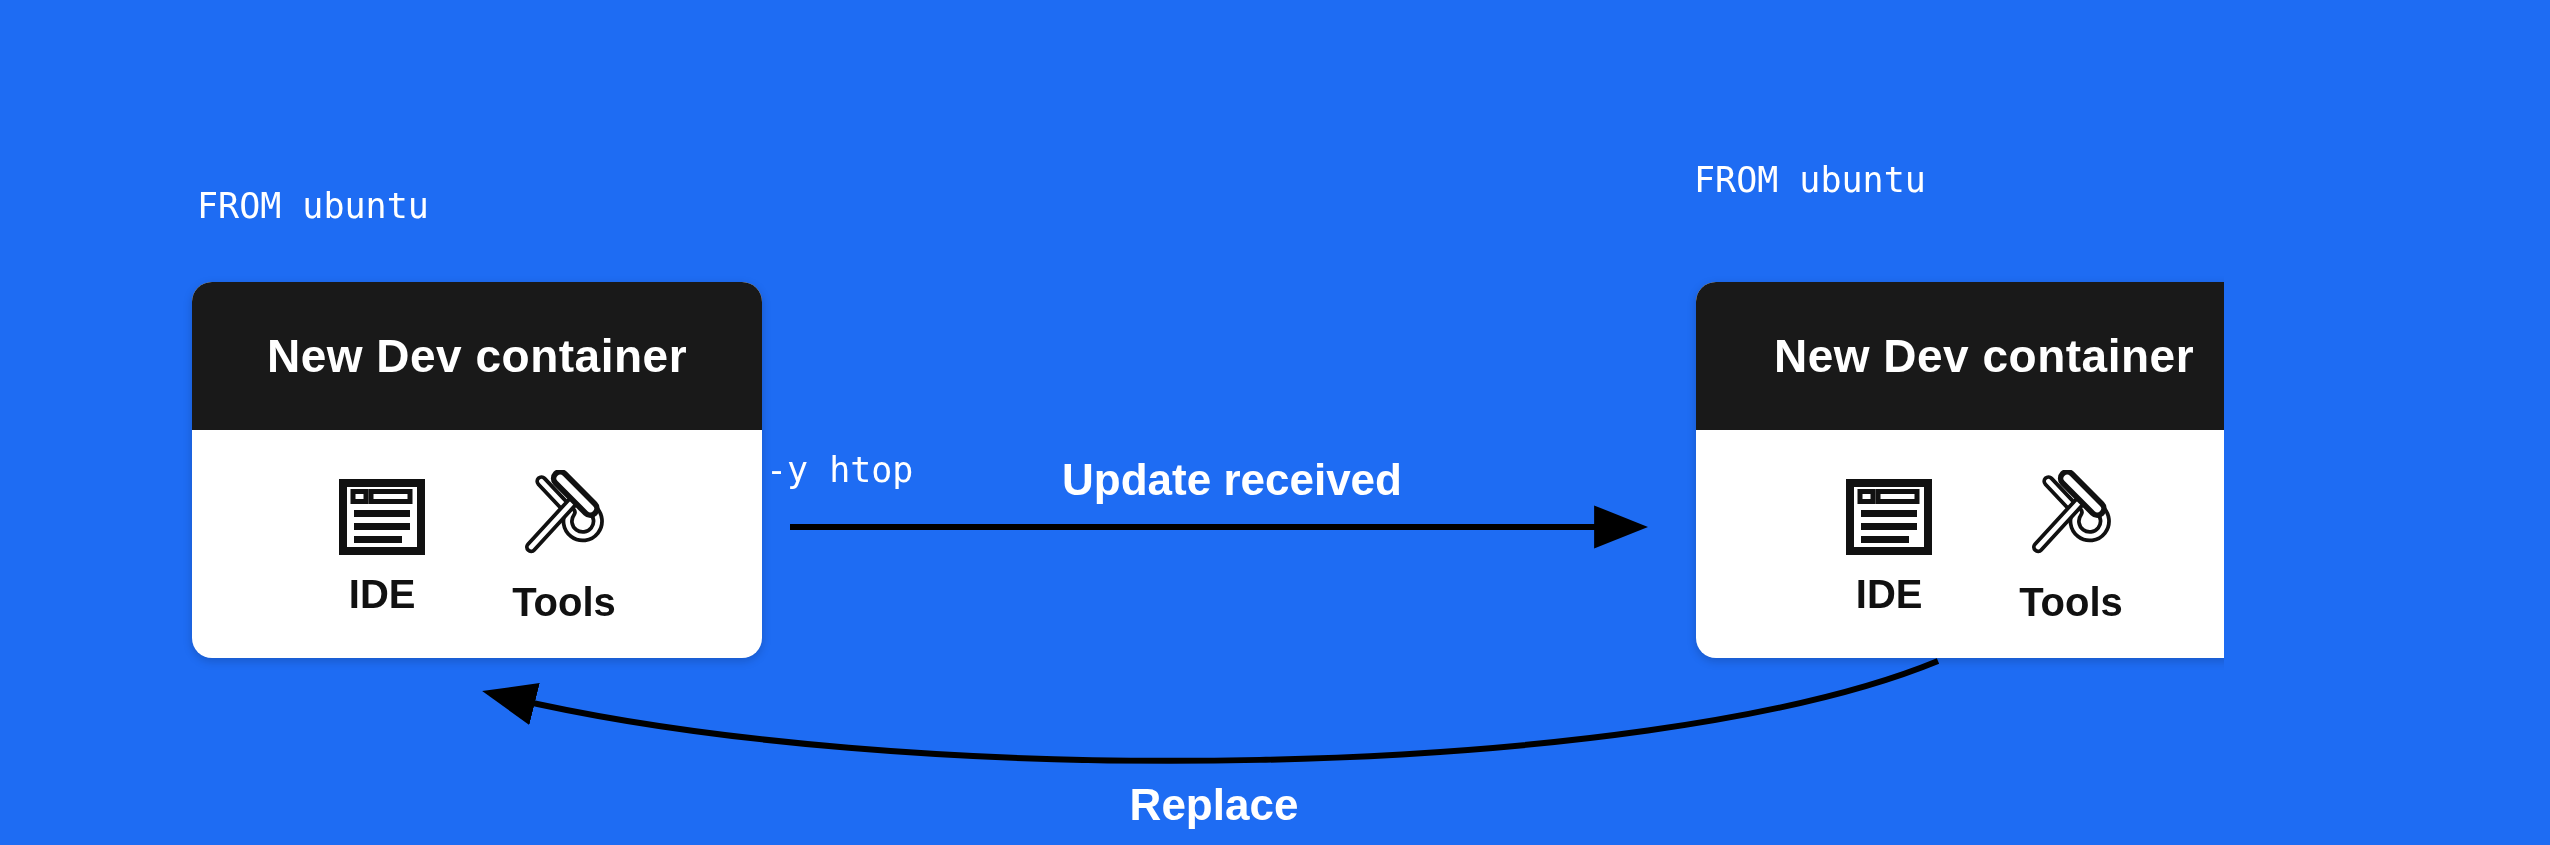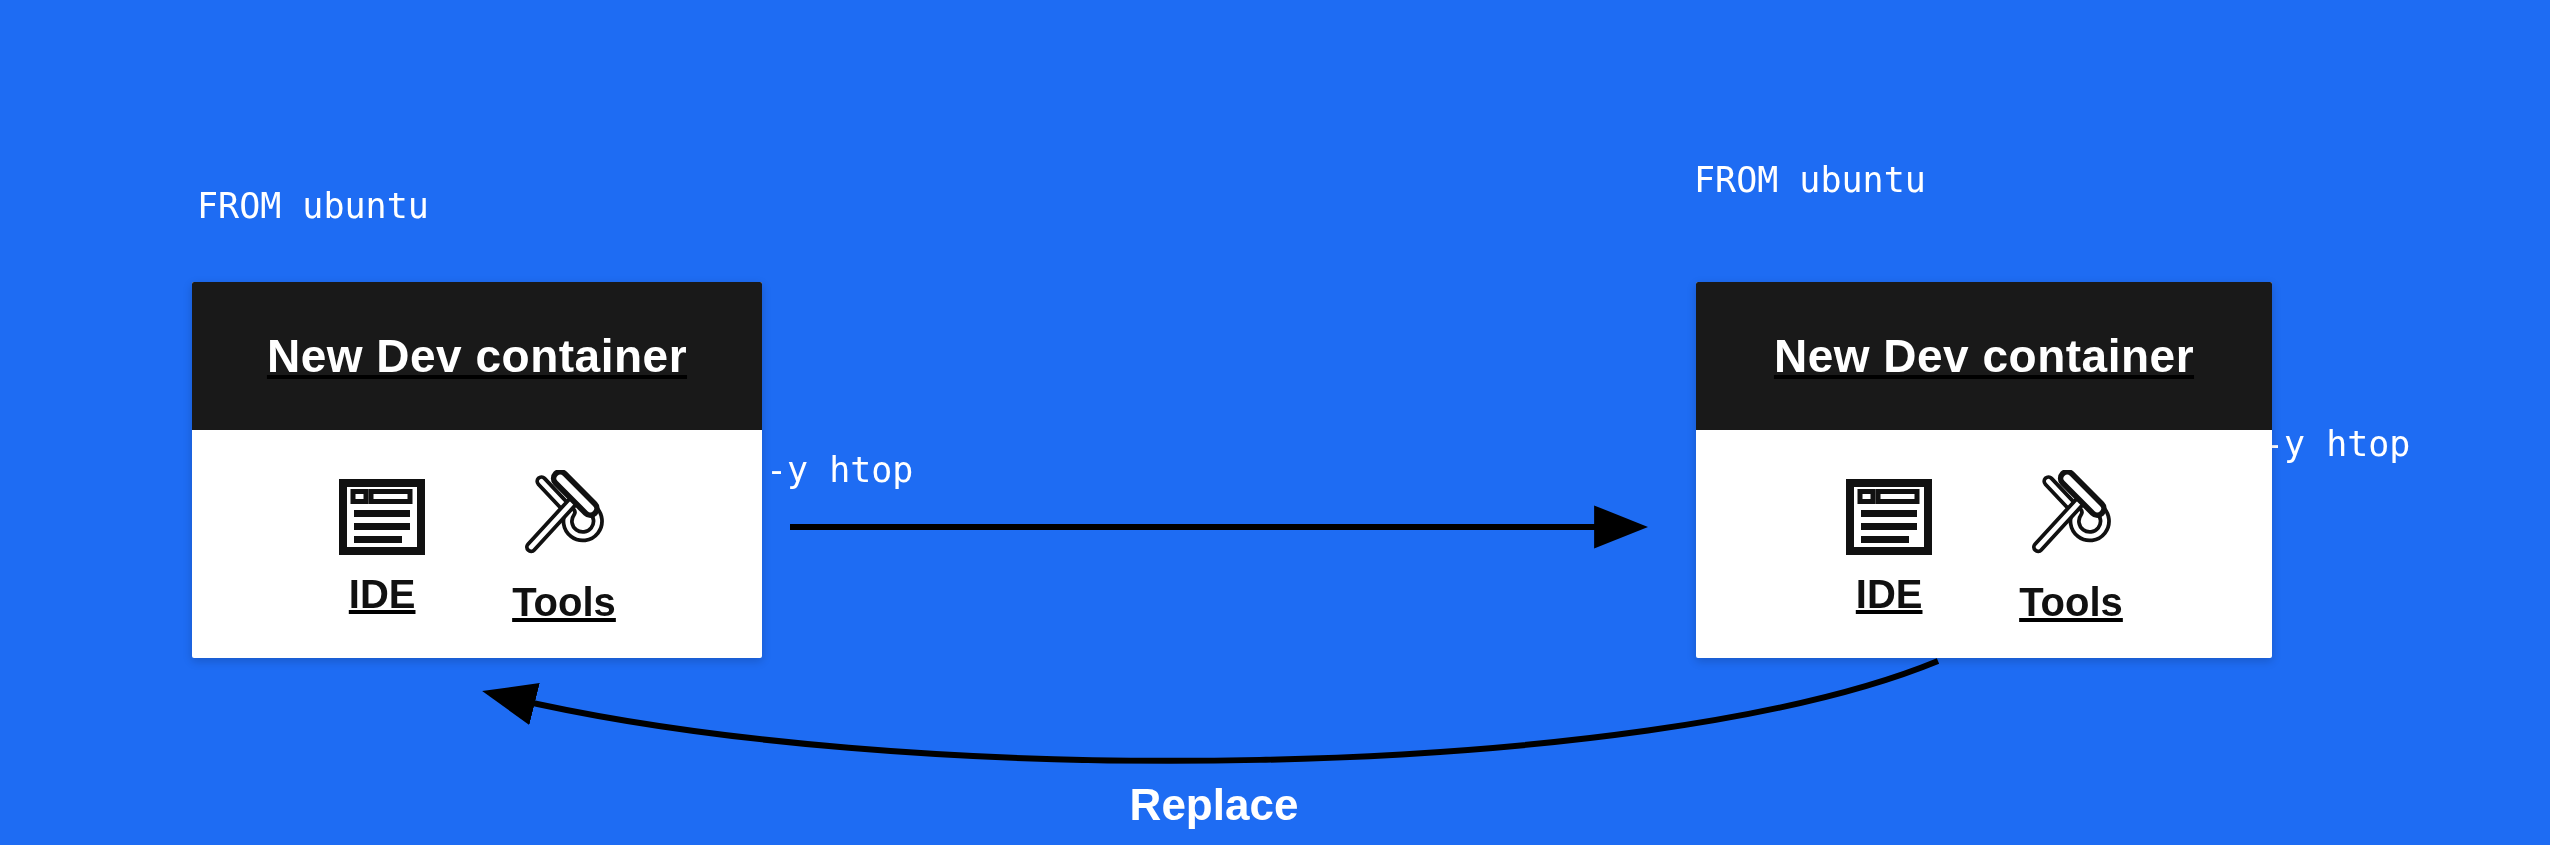--- a/index.html
+++ b/index.html
@@ -1,18 +1,18 @@
 <!DOCTYPE html>
 <html style="--background: #1e6cf3; --code_text: #ffffff; --code_highlight: #2ec8c9; --header_bg: #191919; --card_bg: #ffffff; --title_color: #ffffff; --item_label_color: #111111; --icon_stroke: #111111; --arrow_color: #000000; --arrow_label_color: #ffffff;"><head>
 <meta charset="utf-8">
 <style>
   html, body { margin: 0; padding: 0; background: var(--background, #1e6cf3); }
   .canvas {
     position: relative;
-    width: 2550px;
+    width: 2224px;
     height: 845px;
     background: var(--background, #1e6cf3);
     overflow: hidden;
     font-family: "Liberation Sans", sans-serif;
   }
 
   
   .code {
     position: absolute;
     color: var(--code_text, #ffffff);
@@ -25,24 +25,23 @@
   .code-right { left: 1694px; top: 70px; }
   .code-line { white-space: pre; }
   .code-line.highlight { color: var(--code_highlight, #2ec8c9); }
 
   
   .box {
     position: absolute;
     top: 282px;
     height: 376px;
     background: var(--card_bg, #ffffff);
-    border-radius: 2px;
+    border-radius: 20px;
     overflow: hidden;
     box-shadow: 0 3px 10px rgba(0,0,0,0.18);
-    text-decoration: underline;
   }
   .box-left  { left: 192px;  width: 570px; }
   .box-right { left: 1696px; width: 576px; }
   .box-header {
     height: 148px;
     background: var(--header_bg, #191919);
     display: flex;
     align-items: center;
     justify-content: center;
   }
@@ -142,20 +141,21 @@
   <svg class="arrows-layer" viewBox="0 0 2550 845">
     <defs>
       <marker id="arrowhead" viewBox="0 0 10 8" refX="8.5" refY="4" markerWidth="9" markerHeight="7.2" orient="auto-start-reverse">
         <path d="M 0 0 L 10 4 L 0 8 z" fill="#000000"></path>
       </marker>
     </defs>
     <line x1="790" y1="527" x2="1640" y2="527" stroke="#000000" stroke-width="6" marker-end="url(#arrowhead)"></line>
     <path d="M 1938 661 C 1650 780, 900 795, 490 693" fill="none" stroke="#000000" stroke-width="6" marker-end="url(#arrowhead)"></path>
   </svg>
 
+  <div class="arrow-label label-update">Update received</div>
   <div class="arrow-label label-replace">Replace</div>
 
   <div class="box box-left">
     <div class="box-header">
       <span class="box-title">New Dev container</span>
     </div>
     <div class="box-body">
       <div class="tool-col">
         <svg class="icon-wrap" width="88" height="78">
             <use href="#sym-ide"></use>

